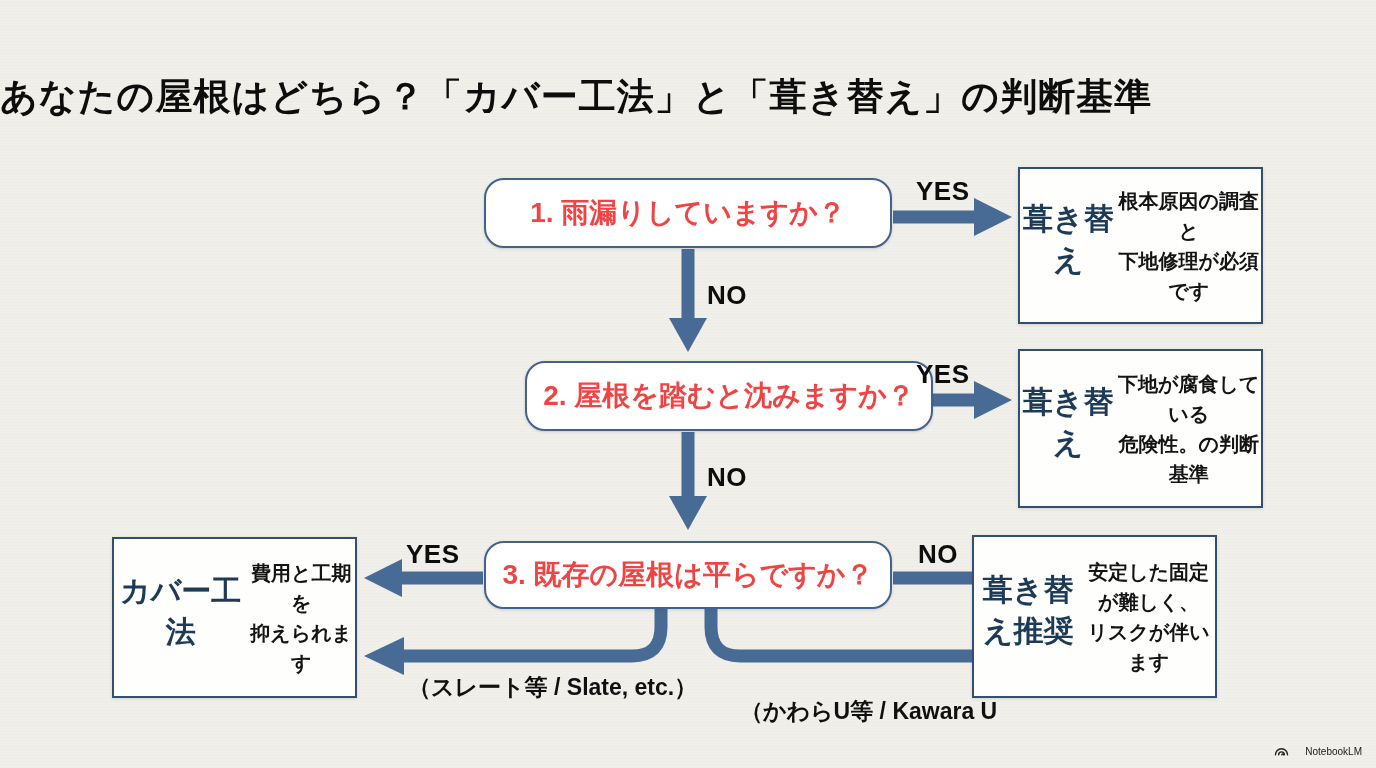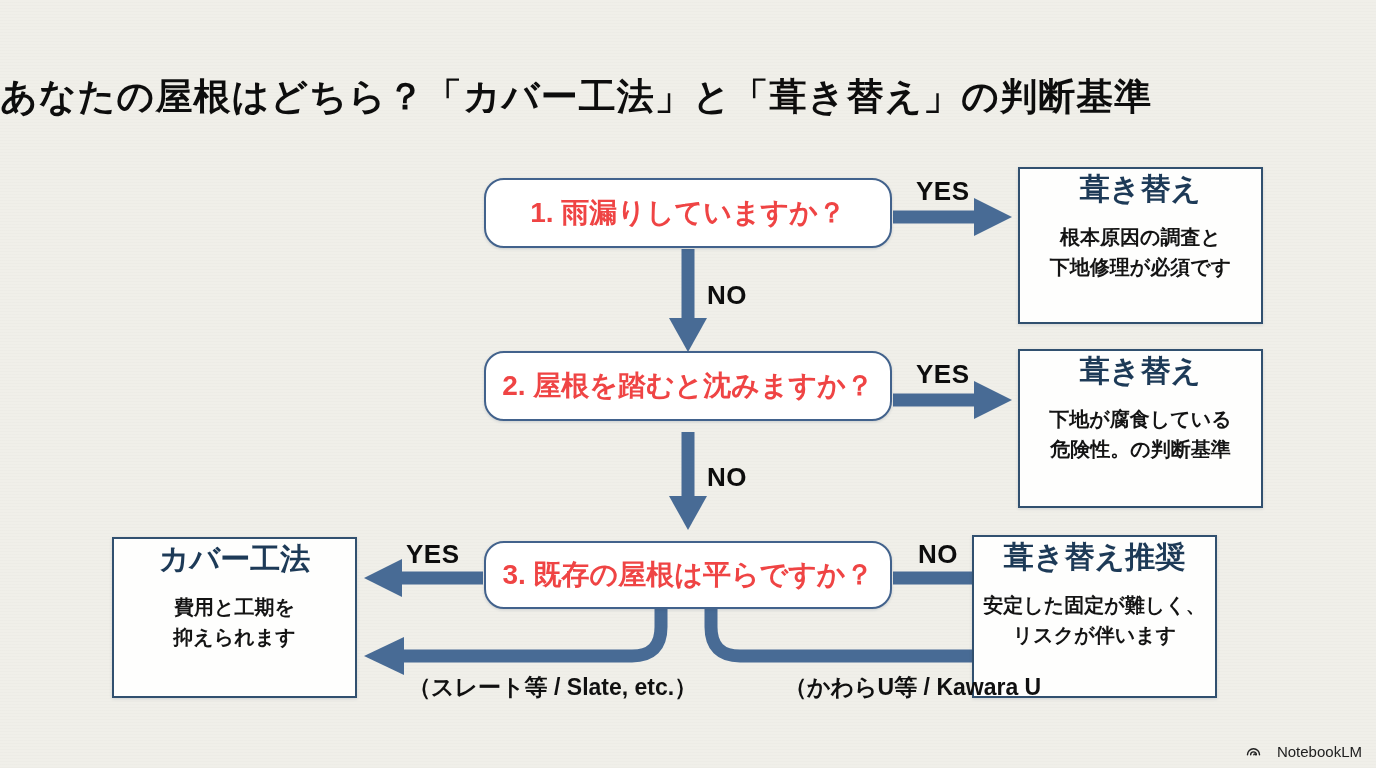--- a/index.html
+++ b/index.html
@@ -39,32 +39,32 @@
     border-radius: 20px;
     display: flex;
     align-items: center;
     justify-content: center;
     font-size: 28px;
     font-weight: 800;
     color: #ef4444;
     box-shadow: 0 1px 3px rgba(40,60,90,0.18);
   }
   .qbox.q1 { top: 178px; }
-  .qbox.q2 { top: 351px; }
+  .qbox.q2 { top: 361px; margin-left: 41px; }
   .qbox.q3 { top: 541px; height: 68px; }
 
   .rbox {
     position: absolute;
     width: 245px;
     background: #fefefd;
     border: 2px solid #31506f;
     display: flex;
-    flex-direction: column;
+    flex-direction: row;
     align-items: center;
-    justify-content: flex-start;
+    justify-content: flex-end;
     text-align: center;
     box-shadow: 0 1px 3px rgba(40,60,90,0.15);
   }
   .rbox .rtitle { font-size: 30px; font-weight: 800; color: #1d3a57; margin-bottom: 12px; }
   .rbox .rbody  { font-size: 20px; font-weight: 700; color: #141414; line-height: 1.5; }
   .rbox.r1 { left: 1018px; top: 167px; height: 157px; }
   .rbox.r2 { left: 1018px; top: 349px; height: 159px; }
   .rbox.r3 { left: 972px; top: 535px; height: 163px; }
   .rbox.left-box { left: 112px; top: 537px; height: 161px; }
 
@@ -83,30 +83,30 @@
   .el-q3-no  { left: 918px; top: 539px; }
 
   .branch-note {
     position: absolute;
     top: 672px;
     font-size: 23px;
     font-weight: 700;
     color: #101010;
   }
   .bn-slate  { left: 408px; }
-  .bn-kawara { left: 784px; }
+  .bn-kawara { left: 740px; margin-top: 24px; }
 
   .footer-brand {
     position: absolute;
     right: 14px;
     bottom: 8px;
     display: flex;
     align-items: center;
     gap: 15px;
-    font-size: 15px;
+    font-size: 10px;
     font-weight: 500;
     color: #202020;
   }
   .footer-brand svg { display: block; }
 </style>
 </head>
 <body>
 
 <div class="stage">
 

